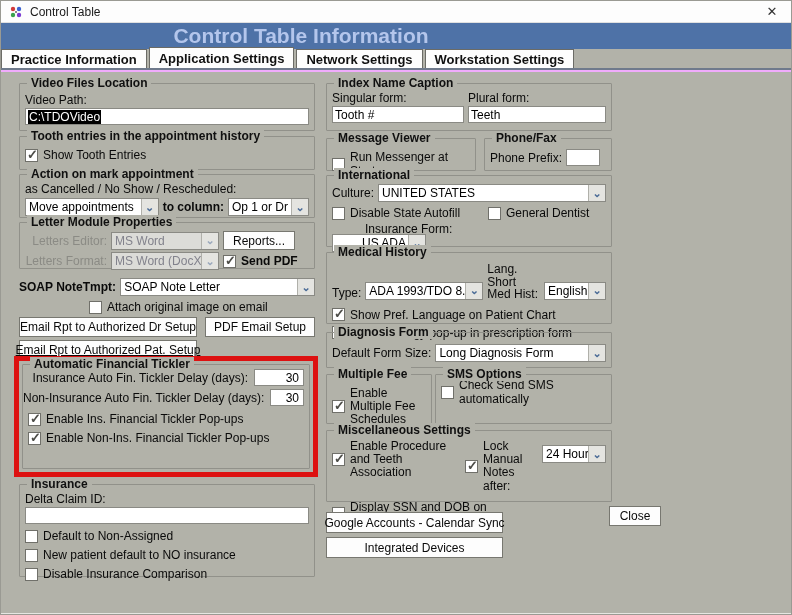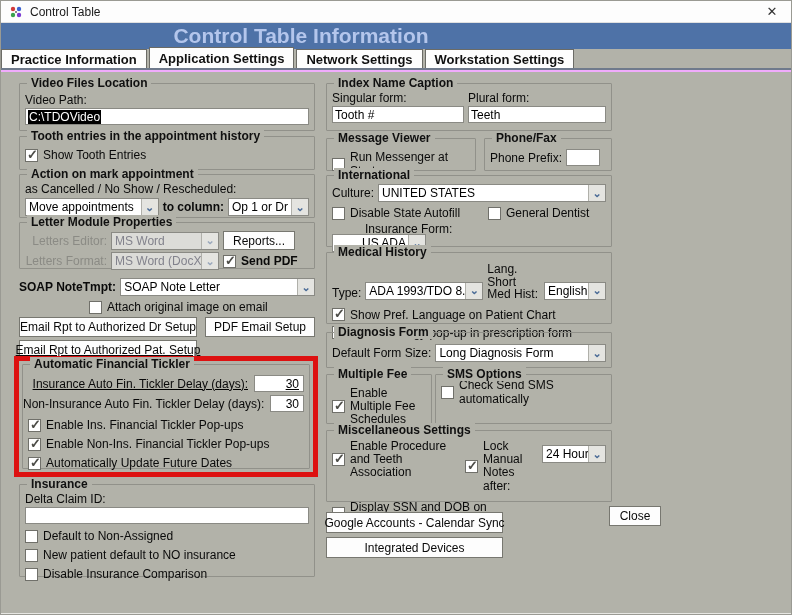--- a/index.html
+++ b/index.html
@@ -155,21 +155,21 @@
       <span class="lbl">Attach original image on email</span>
     </div>
 
     <button class="btn" style="left:18px;top:245px;width:178px;height:20px;">Email Rpt to Authorized Dr Setup</button>
     <button class="btn" style="left:204px;top:245px;width:110px;height:20px;">PDF Email Setup</button>
     <button class="btn" style="left:18px;top:268px;width:178px;height:20px;text-decoration:underline;">Email Rpt to Authorized Pat. Setup</button>
 
     <div class="redbox" style="left:13px;top:284px;width:304px;height:121px;"></div>
     <div class="g" style="left:21px;top:292px;width:288px;height:105px;">
       <span class="g-title">Automatic Financial Tickler</span>
-      <div class="tickrow" style="margin-top:10px;text-decoration:underline;">
+      <div class="tickrow" style="margin-top:4px;">
         <span class="lab">Insurance Auto Fin. Tickler Delay (days):</span>
         <div class="inp num" style="width:50px;">
           <span>30</span>
         </div>
       </div>
       <div class="tickrow" style="margin-top:3px;">
         <span class="lab">Non-Insurance Auto Fin. Tickler Delay (days):</span>
         <div class="inp num" style="width:50px;">
           <span>30</span>
         </div>
@@ -177,26 +177,20 @@
       <div class="row" style="margin-top:6px;">
         <div class="cb">
           <span class="cbx on"></span>
           <span class="lbl">Enable Ins. Financial Tickler Pop-ups</span>
         </div>
       </div>
       <div class="row" style="margin-top:5px;">
         <div class="cb">
           <span class="cbx on"></span>
           <span class="lbl">Enable Non-Ins. Financial Tickler Pop-ups</span>
-        </div>
-      </div>
-      <div class="row" style="margin-top:5px;">
-        <div class="cb">
-          <span class="cbx on"></span>
-          <span class="lbl">Automatically Update Future Dates</span>
         </div>
       </div>
     </div>
 
     <div class="g" style="left:18px;top:412px;width:296px;height:93px;">
       <span class="g-title">Insurance</span>
       <div class="row" style="margin-top:7px;">
         <span class="lab">Delta Claim ID:</span>
       </div>
       <div class="row" style="margin-top:1px;">

